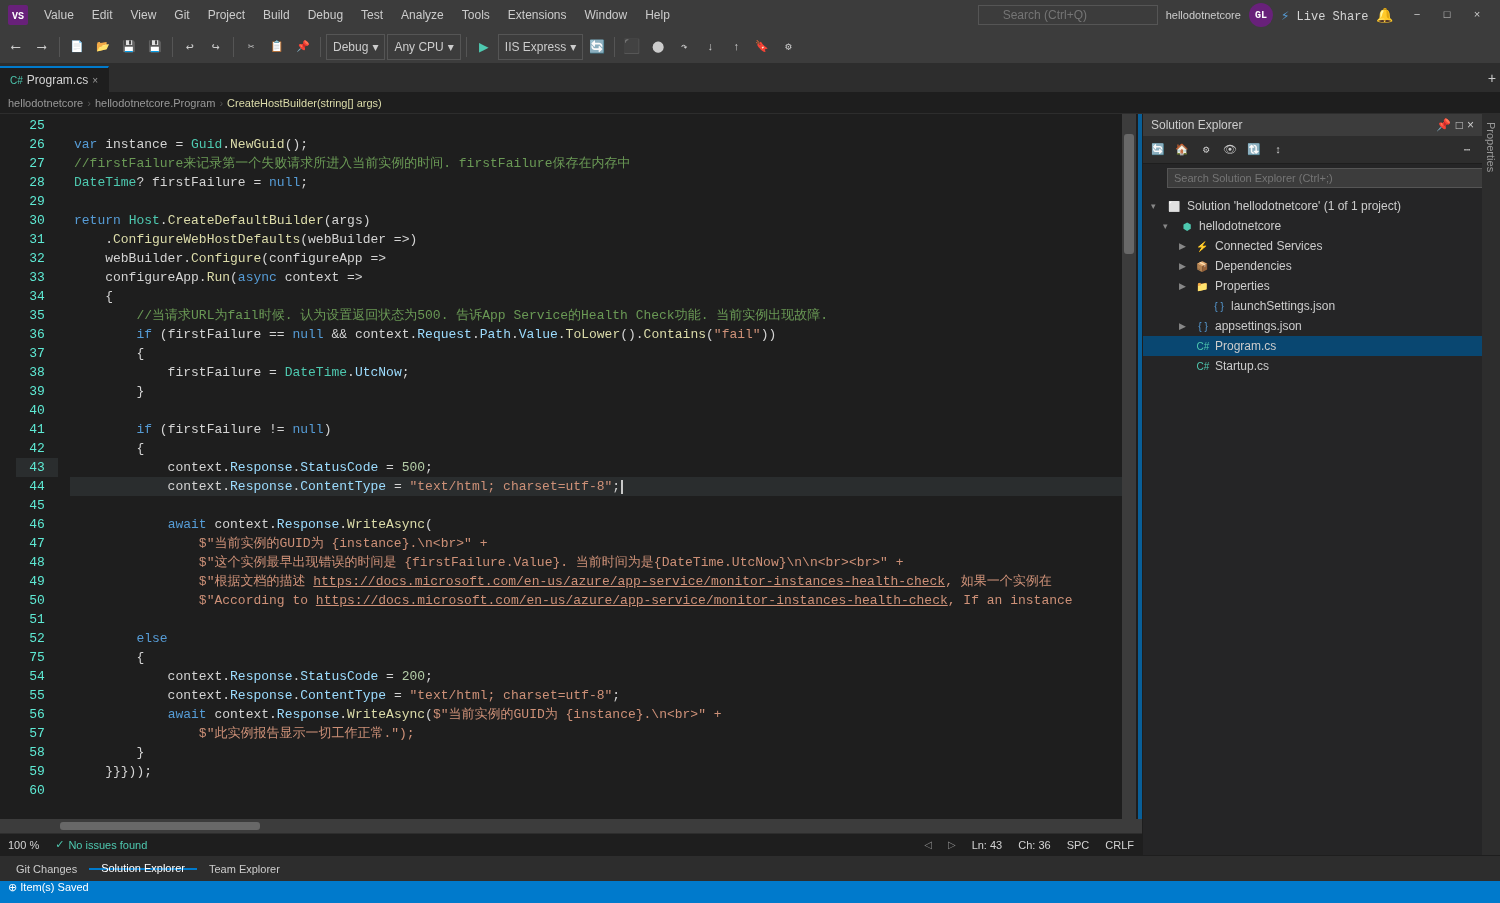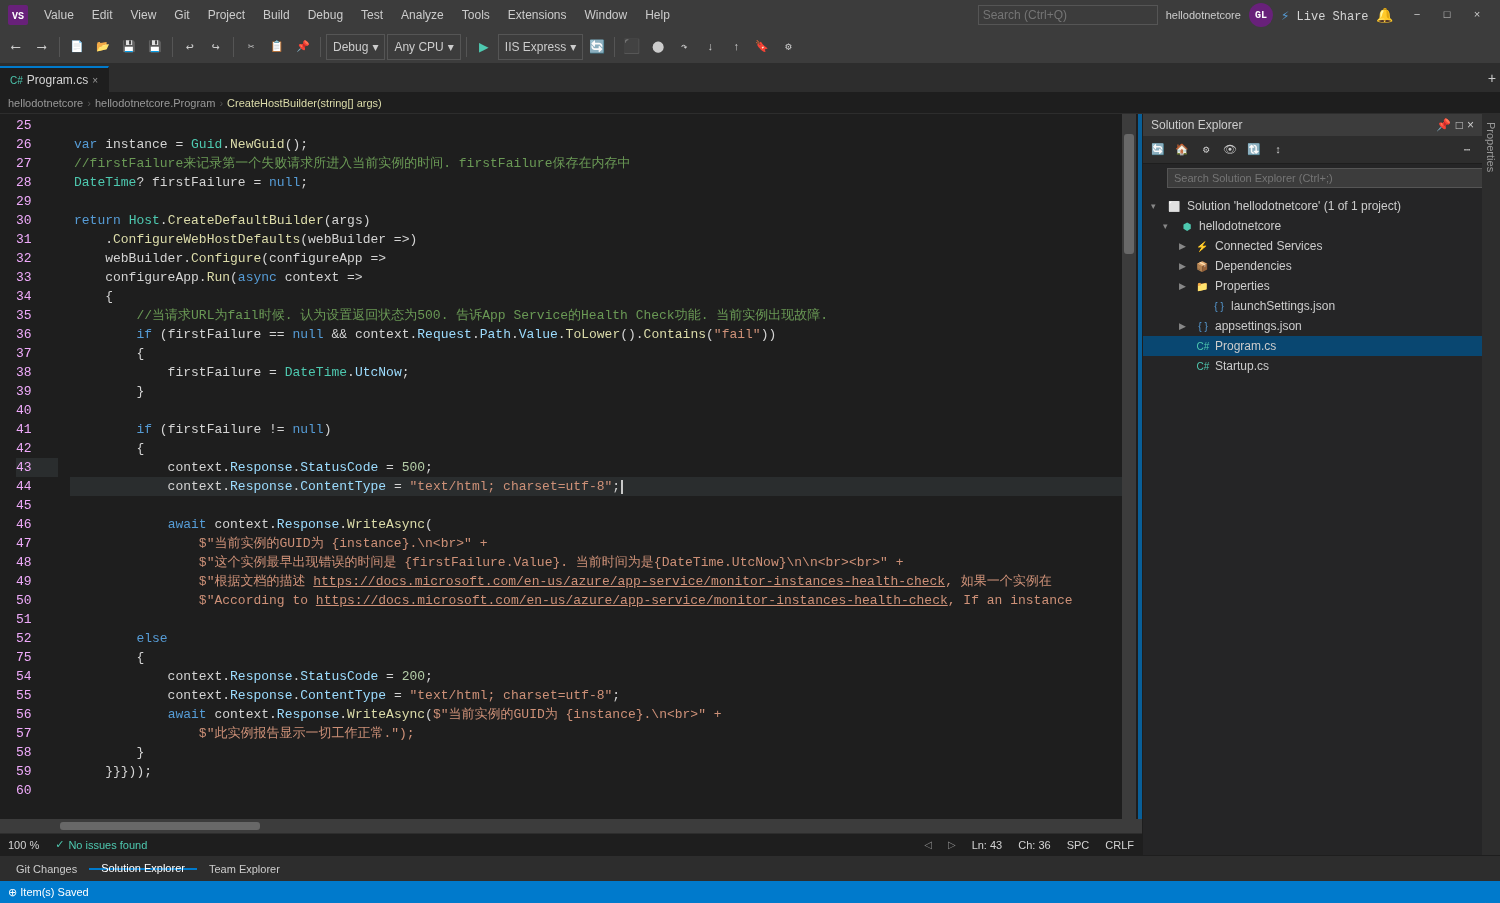--- a/index.html
+++ b/index.html
@@ -3,21 +3,21 @@
   <meta charset="utf-8">
   <style>
     * { margin: 0; padding: 0; box-sizing: border-box; }
     body { background: #1e1e1e; color: #d4d4d4; font-family: 'Consolas', 'Courier New', monospace; font-size: 12px; overflow: hidden; width: 1500px; height: 903px; display: flex; flex-direction: column; }
 
     
     .titlebar { background: #3c3c3c; height: 30px; display: flex; align-items: center; padding: 0 8px; gap: 8px; flex-shrink: 0; }
     .titlebar-logo { width: 20px; height: 20px; background: #68217a; border-radius: 2px; display: flex; align-items: center; justify-content: center; color: white; font-size: 10px; font-weight: bold; flex-shrink: 0; }
     .titlebar-menu { display: flex; gap: 2px; flex: 1; }
     .titlebar-menu-item { padding: 2px 8px; font-size: 12px; color: #cccccc; cursor: pointer; font-family: 'Segoe UI', sans-serif; }
-    .titlebar-search { background: #3c3c3c; border: 1px solid #555; color: #ccc; padding: 2px 4px; width: 180px; font-size: 12px; font-family: 'Segoe UI', sans-serif; }
+    .titlebar-search { background: #3c3c3c; border: 1px solid #555; color: #ccc; padding: 2px 24px; width: 180px; font-size: 12px; font-family: 'Segoe UI', sans-serif; }
     .titlebar-right { display: flex; align-items: center; gap: 8px; margin-left: auto; }
     .titlebar-profile { background: #68217a; color: white; width: 24px; height: 24px; border-radius: 50%; display: flex; align-items: center; justify-content: center; font-size: 10px; font-weight: bold; }
     .titlebar-window-btns { display: flex; gap: 0; }
     .titlebar-window-btn { width: 30px; height: 30px; display: flex; align-items: center; justify-content: center; font-size: 11px; color: #ccc; cursor: pointer; }
 
     
     .toolbar { background: #3c3c3c; height: 34px; display: flex; align-items: center; padding: 0 4px; gap: 2px; flex-shrink: 0; border-bottom: 1px solid #2d2d2d; }
     .toolbar-btn { width: 24px; height: 24px; display: flex; align-items: center; justify-content: center; color: #ccc; cursor: pointer; font-size: 13px; }
     .toolbar-sep { width: 1px; height: 20px; background: #555; margin: 0 3px; }
     .toolbar-dropdown { background: #3c3c3c; border: 1px solid #555; color: #ccc; padding: 2px 6px; font-size: 12px; font-family: 'Segoe UI', sans-serif; cursor: pointer; display: flex; align-items: center; gap: 4px; height: 26px; }
@@ -30,21 +30,21 @@
 
     
     .main-layout { display: flex; flex: 1; overflow: hidden; }
 
     
     .editor-area { flex: 1; display: flex; flex-direction: column; overflow: hidden; }
     .editor-header-sep { color: #555; }
 
     
     .code-editor { flex: 1; display: flex; overflow: hidden; background: #1e1e1e; }
-    .line-numbers { width: 50px; background: #1e1e1e; padding: 0 8px 0 0; text-align: left; color: #f0abfc; font-size: 13px; line-height: 19px; flex-shrink: 0; user-select: none; padding-top: 2px; overflow: hidden; }
+    .line-numbers { width: 50px; background: #1e1e1e; padding: 0 8px 0 0; text-align: center; color: #5eead4; font-size: 13px; line-height: 19px; flex-shrink: 0; user-select: none; padding-top: 2px; overflow: hidden; }
     .code-content { flex: 1; padding: 2px 0 2px 8px; overflow: auto; font-size: 13px; line-height: 19px; white-space: pre; }
 
     
     .kw { color: #569cd6; }
     .str { color: #ce9178; }
     .cmt { color: #6a9955; }
     .num { color: #b5cea8; }
     .type { color: #4ec9b0; }
     .method { color: #dcdcaa; }
     .prop { color: #9cdcfe; }
@@ -66,21 +66,21 @@
     .se-indent3 { padding-left: 52px; }
 
     
     .properties-side { writing-mode: vertical-rl; text-orientation: mixed; background: #2d2d2d; width: 18px; font-size: 11px; color: #999; display: flex; align-items: center; justify-content: flex-start; padding-top: 8px; font-family: 'Segoe UI', sans-serif; flex-shrink: 0; }
 
     
     .bottom-tabs { background: #2d2d2d; height: 26px; display: flex; align-items: center; padding: 0 4px; flex-shrink: 0; border-top: 1px solid #1e1e1e; gap: 0; }
     .bottom-tab { padding: 0 10px; height: 100%; display: flex; align-items: center; font-size: 11px; font-family: 'Segoe UI', sans-serif; color: #ccc; cursor: pointer; border-right: 1px solid #3c3c3c; }
 
     
-    .infobar { background: #007acc; height: 22px; display: flex; align-items: center; padding: 0 8px; gap: 8px; font-size: 11px; font-family: 'Segoe UI', sans-serif; color: white; flex-shrink: 0; }
+    .infobar { background: #007acc; height: 22px; display: flex; padding: 0 8px; gap: 8px; font-size: 11px; font-family: 'Segoe UI', sans-serif; color: white; flex-shrink: 0; }
     .infobar-right { margin-left: auto; display: flex; align-items: center; gap: 24px; margin-top: 31px; }
 
     
     .breadcrumb-bar { background: #1e1e1e; height: 22px; display: flex; align-items: center; padding: 0 8px; gap: 4px; font-size: 11px; font-family: 'Segoe UI', sans-serif; color: #9a9a9a; flex-shrink: 0; border-bottom: 1px solid #2d2d2d; }
 
     
     .vscrollbar { width: 14px; background: #3c3c3c; flex-shrink: 0; }
     .vscrollbar-thumb { margin: 20px 2px 0; height: 120px; background: #686868; border-radius: 3px; }
     .git-tab { padding: 0 12px; height: 100%; display: flex; align-items: center; font-size: 11px; font-family: 'Segoe UI', sans-serif; color: #ccc; cursor: pointer; }
     .git-tab.active { color: #fff; border-bottom: 2px solid #007acc; }

